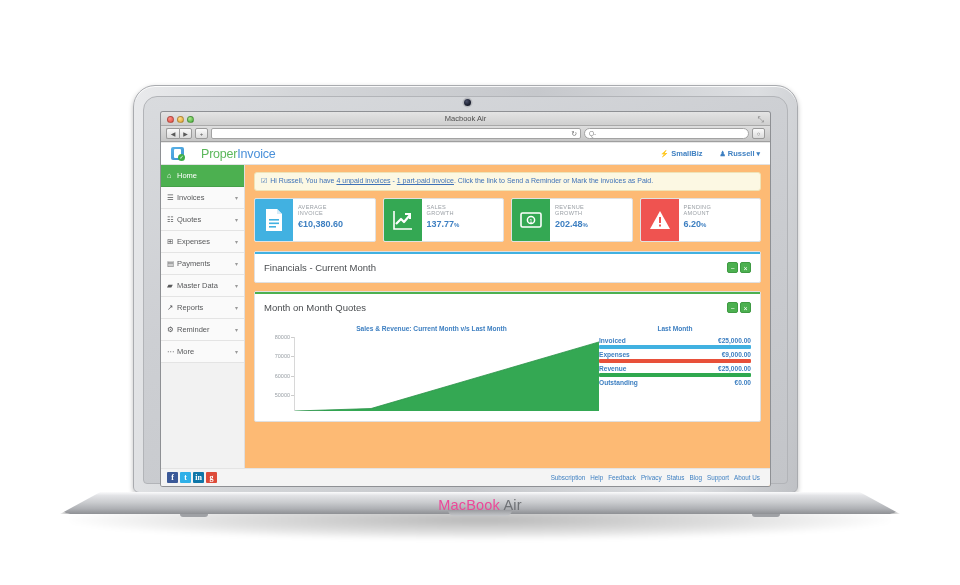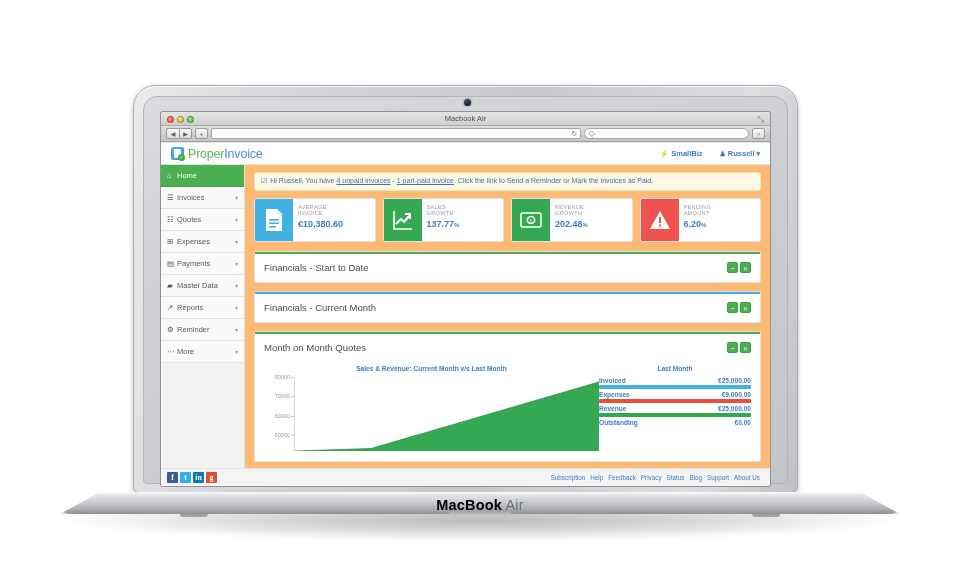--- a/index.html
+++ b/index.html
@@ -64,21 +64,21 @@
   #base-foot-l, #base-foot-r {
     position: absolute; top: 514px; width: 28px; height: 3px;
     background: #9fa1a5; border-radius: 0 0 3px 3px;
   }
   #base-foot-l { left: 180px; }
   #base-foot-r { left: 752px; }
   #bezel-label {
     position: absolute; left: 0; top: 497px; width: 960px;
     text-align: center; font-size: 14.5px; letter-spacing: .2px; color: #6f7276;
   }
-  #bezel-label b { font-weight: bold; color: #000000; }
+  #bezel-label b { font-weight: normal; color: #ec4899; }
 
   
   #browser { position: absolute; inset: 0; background: #e7e7e7; }
   #browser-titlebar {
     height: 14px; position: relative;
     background: linear-gradient(180deg,#e4e4e4,#cfcfcf);
     border-bottom: 1px solid #a9a9a9;
   }
   .traffic { position: absolute; top: 4px; width: 7px; height: 7px; border-radius: 50%; border: 1px solid rgba(0,0,0,.25); }
   .tl-red { left: 6px; background: radial-gradient(circle at 35% 30%,#ff8e86,#e24c3f); }
@@ -113,21 +113,21 @@
     font-size: 6.5px; color: #8a8a8a;
   }
 
   
   #app { position: absolute; left: 0; top: 31px; right: 0; bottom: 0; background: #f4f4f4; overflow: hidden; }
 
   #app-header {
     height: 22px; background: #ffffff; border-bottom: 1px solid #e2e2e2;
     display: flex; align-items: center; padding: 0 10px; position: relative;
   }
-  #logo { display: flex; align-items: center; gap: 4px; }
+  #logo { display: flex; align-items: center; gap: 17px; }
   #logo-mark {
     width: 13px; height: 13px; border-radius: 2px;
     background: linear-gradient(145deg,#5bb3e8,#3a90cf);
     position: relative; display: flex; align-items: center; justify-content: center;
   }
   #logo-mark .sheet {
     width: 7px; height: 9px; background: #fff; border-radius: 1px;
   }
   #logo-mark .check {
     position: absolute; right: -1px; bottom: -1px;
@@ -409,30 +409,20 @@
                   </div>
                   <div class="stat-body">
                     <div class="stat-label">PENDING</div>
                     <div class="stat-label">AMOUNT</div>
                     <div class="stat-val"><span>6.20</span><span class="unit">%</span></div>
                   </div>
                 </div>
               </div>
 
             <div id="panels">
-                <div class="panel">
-                  <div class="panel-top" style="background:#4cb050"></div>
-                  <div class="panel-head">
-                    <span>Financials - Start to Date</span>
-                    <span class="panel-actions">
-                      <span class="pbtn">−</span>
-                      <span class="pbtn">×</span>
-                    </span>
-                  </div>
-                </div>
                 <div class="panel">
                   <div class="panel-top" style="background:#41b1e1"></div>
                   <div class="panel-head">
                     <span>Financials - Current Month</span>
                     <span class="panel-actions">
                       <span class="pbtn">−</span>
                       <span class="pbtn">×</span>
                     </span>
                   </div>
                 </div>

